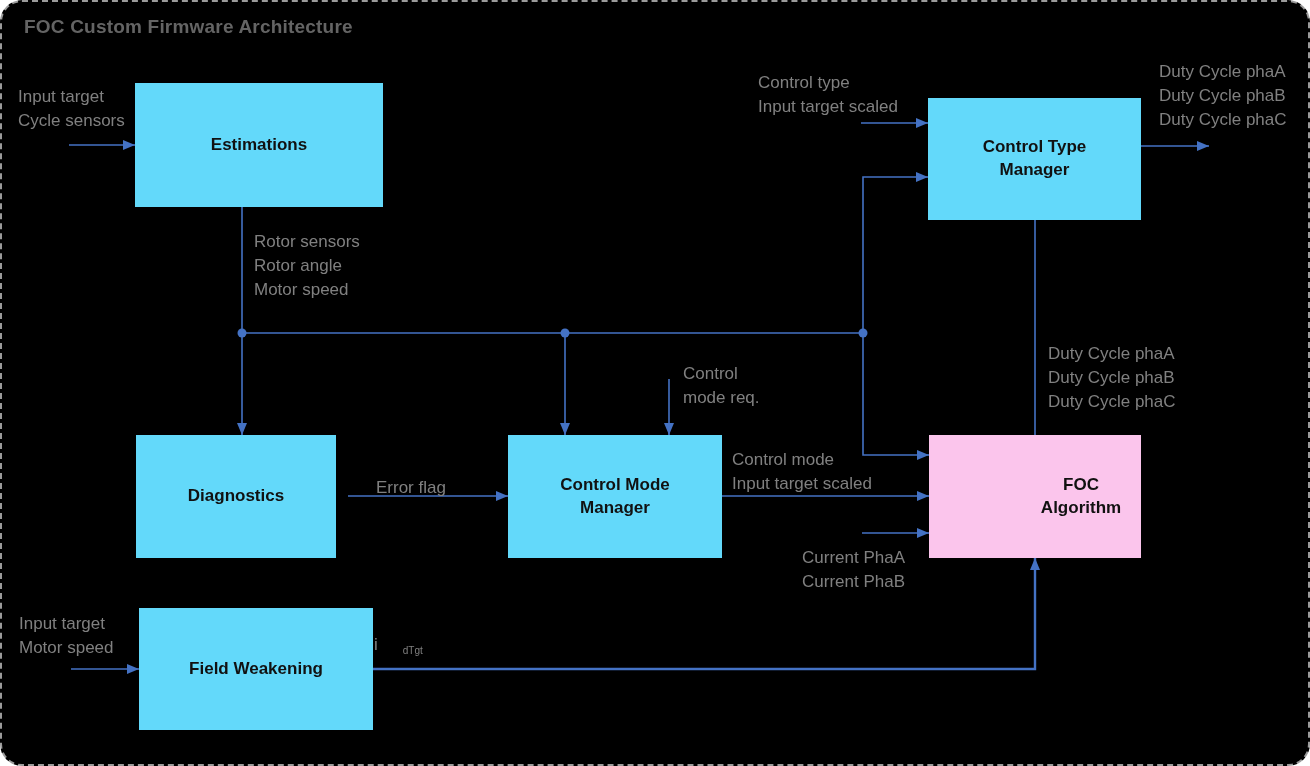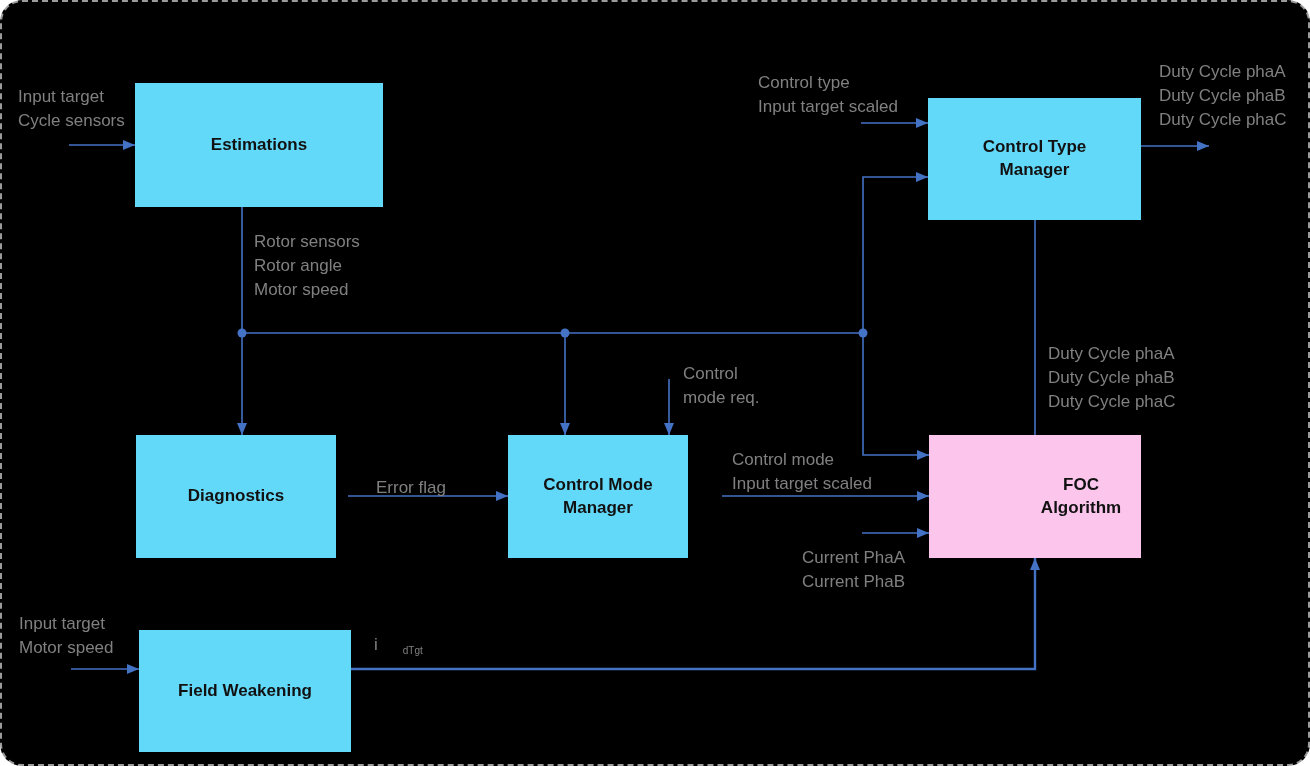--- a/index.html
+++ b/index.html
@@ -30,20 +30,21 @@
     position:absolute;color:var(--gray,#808080);
     font-size:17px;line-height:24px;white-space:nowrap;
   }
   .elabel sub{font-size:10px;padding-left:25px;}
 </style>
 </head>
 <body>
 
 <div class="canvas">
 
+  <div class="title">FOC Custom Firmware Architecture</div>
 
   <svg class="connectors" viewBox="0 0 1310 766" xmlns="http://www.w3.org/2000/svg">
     <defs>
       <marker id="ah" markerUnits="userSpaceOnUse" markerWidth="14" markerHeight="12" refX="12" refY="5" orient="auto">
         <path d="M0,0 L12,5 L0,10 Z"></path>
       </marker>
     </defs>
     <path d="M67,143 H133" marker-end="url(#ah)"></path>
     <path d="M240,205 V433" marker-end="url(#ah)"></path>
     <path d="M240,331 H861"></path>
@@ -65,25 +66,25 @@
   </svg>
 
   <div class="block" style="left:133px;top:81px;width:248px;height:124px">
     <span class="lbl">Estimations</span>
   </div>
 
   <div class="block" style="left:134px;top:433px;width:200px;height:123px">
     <span class="lbl">Diagnostics</span>
   </div>
 
-  <div class="block w150" style="left:506px;top:433px;width:180px;height:123px">
+  <div class="block w150" style="left:506px;top:433px;width:214px;height:123px">
     <span class="lbl">Control Mode Manager</span>
   </div>
 
-  <div class="block" style="left:137px;top:628px;width:212px;height:122px">
+  <div class="block" style="left:137px;top:606px;width:234px;height:122px">
     <span class="lbl">Field Weakening</span>
   </div>
 
   <div class="block w150" style="left:926px;top:96px;width:213px;height:122px">
     <span class="lbl">Control Type Manager</span>
   </div>
 
   <div class="block pink w120" style="left:927px;top:433px;width:212px;height:123px">
     <span class="lbl">FOC Algorithm</span>
   </div>

